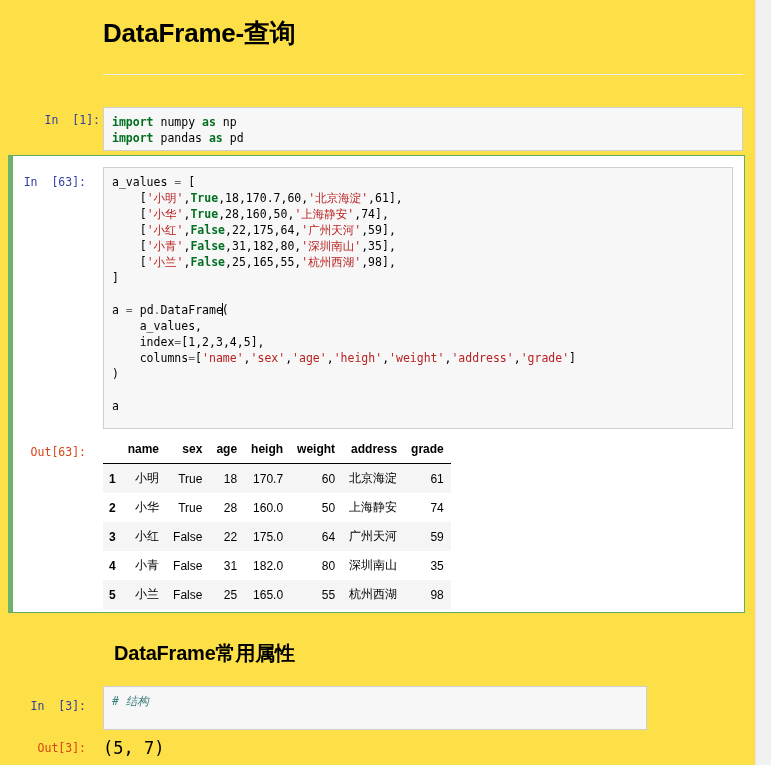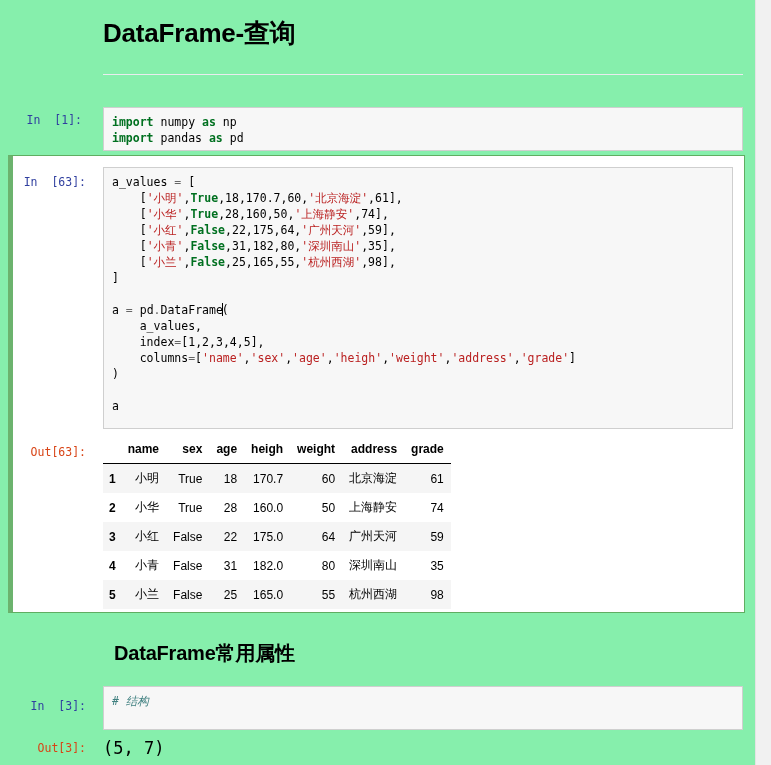--- a/index.html
+++ b/index.html
@@ -14,21 +14,21 @@
     overflow: hidden;
     position: relative;
   }
 
   
   #notebook {
     position: absolute;
     left: 0; top: 0;
     width: 755px;
     height: 765px;
-    background: #86efac;
+    background: #fde047;
     overflow: hidden;
   }
 
   
   #scrollbar-track {
     position: absolute;
     right: 0; top: 0;
     width: 16px;
     height: 765px;
     background: #f1f1f1;
@@ -196,21 +196,21 @@
   }
 </style>
 </head>
 <body>
 
 <div id="notebook">
 
   <div id="h1-query" class="md-heading">DataFrame-查询</div>
   <div id="h1-divider"></div>
 
-  <div class="prompt prompt-in" style="left:6px; top:112px;">In  [1]:</div>
+  <div class="prompt prompt-in" style="left:24px; top:112px;">In  [1]:</div>
   <div class="code-box" id="code-imports" style="left:103px; top:107px; width:640px; height:44px;"><span class="ln"><span class="k">import</span><span class="n"> numpy </span><span class="k">as</span><span class="n"> np</span></span><span class="ln"><span class="k">import</span><span class="n"> pandas </span><span class="k">as</span><span class="n"> pd</span></span></div>
 
   <div id="selected-cell"></div>
 
   <div class="prompt prompt-in" style="left:10px; top:174px;">In  [63]:</div>
   <div class="code-box" id="code-dfbuild" style="left:103px; top:167px; width:630px; height:262px;"><span class="ln"><span class="n">a_values </span><span class="o">= </span><span class="n">[</span></span><span class="ln"><span class="n">    [</span><span class="s">'小明'</span><span class="n">,</span><span class="kc">True</span><span class="n">,</span><span class="mi">18</span><span class="n">,</span><span class="mi">170.7</span><span class="n">,</span><span class="mi">60</span><span class="n">,</span><span class="s">'北京海淀'</span><span class="n">,</span><span class="mi">61</span><span class="n">],</span></span><span class="ln"><span class="n">    [</span><span class="s">'小华'</span><span class="n">,</span><span class="kc">True</span><span class="n">,</span><span class="mi">28</span><span class="n">,</span><span class="mi">160</span><span class="n">,</span><span class="mi">50</span><span class="n">,</span><span class="s">'上海静安'</span><span class="n">,</span><span class="mi">74</span><span class="n">],</span></span><span class="ln"><span class="n">    [</span><span class="s">'小红'</span><span class="n">,</span><span class="kc">False</span><span class="n">,</span><span class="mi">22</span><span class="n">,</span><span class="mi">175</span><span class="n">,</span><span class="mi">64</span><span class="n">,</span><span class="s">'广州天河'</span><span class="n">,</span><span class="mi">59</span><span class="n">],</span></span><span class="ln"><span class="n">    [</span><span class="s">'小青'</span><span class="n">,</span><span class="kc">False</span><span class="n">,</span><span class="mi">31</span><span class="n">,</span><span class="mi">182</span><span class="n">,</span><span class="mi">80</span><span class="n">,</span><span class="s">'深圳南山'</span><span class="n">,</span><span class="mi">35</span><span class="n">],</span></span><span class="ln"><span class="n">    [</span><span class="s">'小兰'</span><span class="n">,</span><span class="kc">False</span><span class="n">,</span><span class="mi">25</span><span class="n">,</span><span class="mi">165</span><span class="n">,</span><span class="mi">55</span><span class="n">,</span><span class="s">'杭州西湖'</span><span class="n">,</span><span class="mi">98</span><span class="n">],</span></span><span class="ln"><span class="n">]</span></span><span class="ln"><span class="n"></span>&nbsp;</span><span class="ln"><span class="n">a </span><span class="o">= </span><span class="n">pd</span><span class="o">.</span><span class="n">DataFrame</span><span class="cursor"></span><span class="n">(</span></span><span class="ln"><span class="n">    a_values,</span></span><span class="ln"><span class="n">    index</span><span class="o">=</span><span class="n">[</span><span class="mi">1</span><span class="n">,</span><span class="mi">2</span><span class="n">,</span><span class="mi">3</span><span class="n">,</span><span class="mi">4</span><span class="n">,</span><span class="mi">5</span><span class="n">],</span></span><span class="ln"><span class="n">    columns</span><span class="o">=</span><span class="n">[</span><span class="s">'name'</span><span class="n">,</span><span class="s">'sex'</span><span class="n">,</span><span class="s">'age'</span><span class="n">,</span><span class="s">'heigh'</span><span class="n">,</span><span class="s">'weight'</span><span class="n">,</span><span class="s">'address'</span><span class="n">,</span><span class="s">'grade'</span><span class="n">]</span></span><span class="ln"><span class="n">)</span></span><span class="ln"><span class="n"></span>&nbsp;</span><span class="ln"><span class="n">a</span></span></div>
 
   <div class="prompt prompt-out" style="left:10px; top:444px;">Out[63]:</div>
 
   <div id="df-wrap">
@@ -278,21 +278,21 @@
             <td>杭州西湖</td>
             <td>98</td>
           </tr>
         </tbody>
     </table>
   </div>
 
   <div id="h2-attrs" class="md-heading">DataFrame常用属性</div>
 
   <div class="prompt prompt-in" style="left:10px; top:698px;">In  [3]:</div>
-  <div class="code-box" id="code-shape" style="left:103px; top:686px; width:640px; height:44px;"><span class="ln"><span class="c"># 结构</span></span></div>
+  <div class="code-box" id="code-shape" style="left:103px; top:686px; width:544px; height:44px;"><span class="ln"><span class="c"># 结构</span></span></div>
 
   <div class="prompt prompt-out" style="left:10px; top:740px;">Out[3]:</div>
   <div class="text-output" style="left:103px; top:740px;">(5, 7)</div>
 
 </div>
 
 <div id="scrollbar-track">
   <div id="scrollbar-thumb"></div>
 </div>
 

